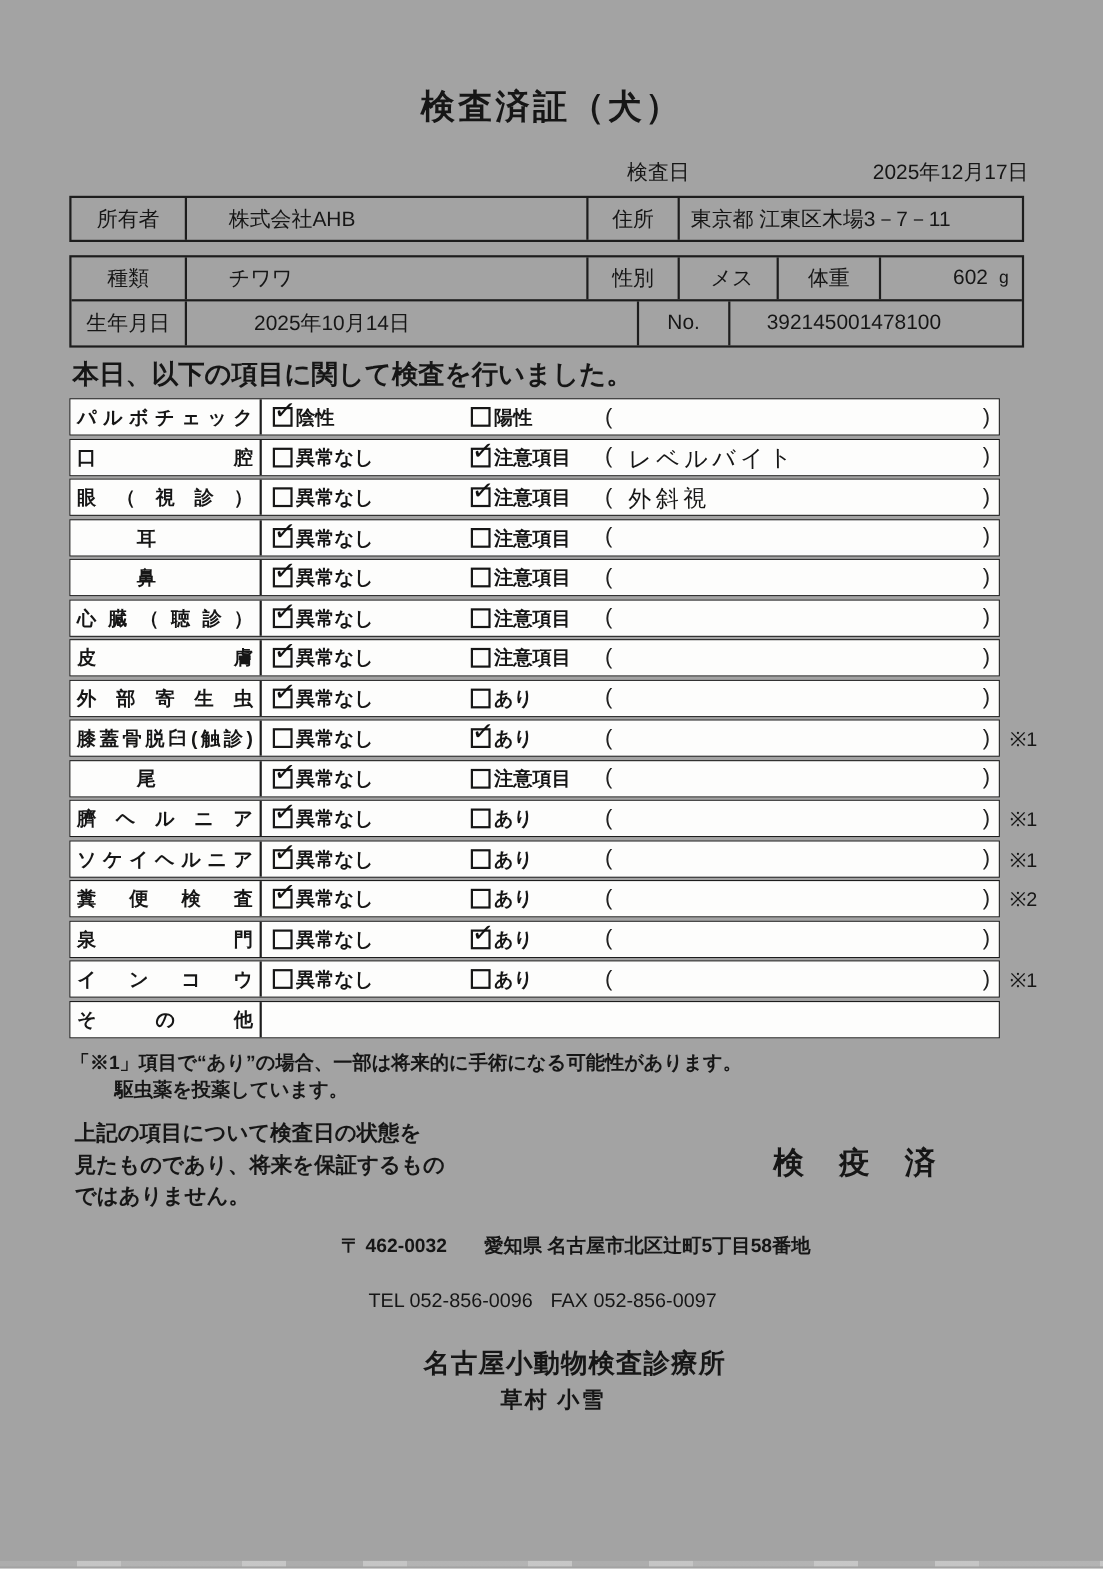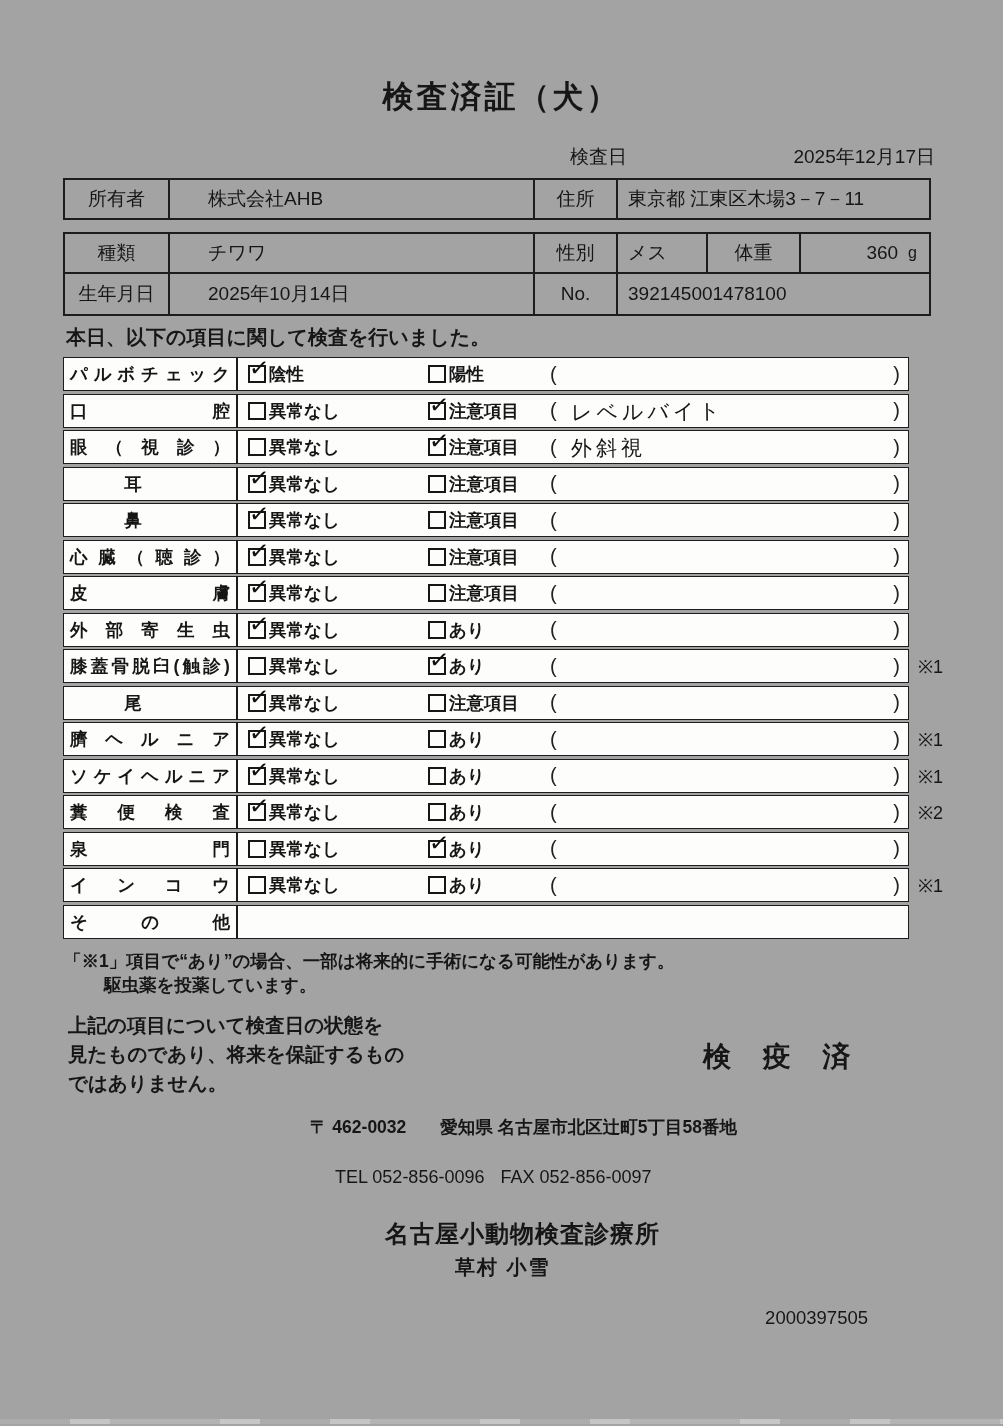--- a/index.html
+++ b/index.html
@@ -26,36 +26,36 @@
     margin:26px 68px 8px 570px;
     font-size:19px;
   }
   .tbl{
     margin:0 0 0 63px;
     width:868px;
     border:2px solid #1d1d1d;
     box-sizing:border-box;
   }
   .trow{display:flex;align-items:center;height:38px;font-size:19px;}
-  .trow + .trow{border-top:2px solid #1d1d1d;}
+  .trow + .trow{border-top:2px solid #1d1d1d;gap:23px;}
   .tcell{box-sizing:border-box;height:100%;display:flex;align-items:center;}
   .tcell.lab{justify-content:center;}
   .tcell.bl{border-left:2px solid #1d1d1d;}
   .tcell.br{border-right:2px solid #1d1d1d;}
   .w-owner{width:105px;}
   .w-ownerval{width:335px;padding-left:10px;margin-left:28px;}
   .w-addr{width:85px;}
   .w-addrval{flex:1;padding-left:10px;}
-  .w-sex{width:90px;padding-left:10px;}
+  .w-sex{width:90px;padding-left:28px;}
   .w-weight{width:93px;}
   .w-weightval{flex:1;justify-content:flex-end;padding-right:12px;}
   .weight-num{font-size:19px;}
   .weight-unit{font-size:16px;margin-left:10px;}
   .gap12{height:12px;}
-  .intro{margin:8px 0 6px 66px;font-size:20px;font-weight:600;}
+  .intro{margin:8px 0 6px 66px;font-size:24px;font-weight:600;}
   .exam-wrap{position:relative;margin-left:63px;width:846px;}
   .exam-row{
     position:relative;
     box-sizing:border-box;
     width:846px;
     height:34px;
     border:1.8px solid #1d1d1d;
     margin-bottom:2.5px;
     display:flex;
     align-items:stretch;
@@ -168,21 +168,21 @@
   <div class="gap12"></div>
 
   <div class="tbl">
     <div class="trow">
       <div class="tcell lab br w-owner">種類</div>
       <div class="tcell w-ownerval">チワワ</div>
       <div class="tcell lab bl br w-addr">性別</div>
       <div class="tcell w-sex br">メス</div>
       <div class="tcell lab br w-weight">体重</div>
       <div class="tcell w-weightval">
-        <span class="weight-num">360</span>
+        <span class="weight-num">602</span>
         <span class="weight-unit">g</span>
       </div>
     </div>
     <div class="trow" style="height:40px;">
       <div class="tcell lab br w-owner">生年月日</div>
       <div class="tcell w-ownerval">2025年10月14日</div>
       <div class="tcell lab bl br w-addr">No.</div>
       <div class="tcell w-addrval">392145001478100</div>
     </div>
   </div>
@@ -565,16 +565,15 @@
   <div class="postal-line">
     <span>〒 462-0032</span><span class="sp"></span><span>愛知県 名古屋市北区辻町5丁目58番地</span>
   </div>
 
   <div class="tel-line">
     <span>TEL 052-856-0096</span><span class="sp"></span><span>FAX 052-856-0097</span>
   </div>
 
   <div class="clinic-name">名古屋小動物検査診療所</div>
   <div class="vet-name">草村 小雪</div>
-  <div class="serial">2000397505</div>
 
   <div class="scan-edge"></div>
 </div>
 
 </body></html>

